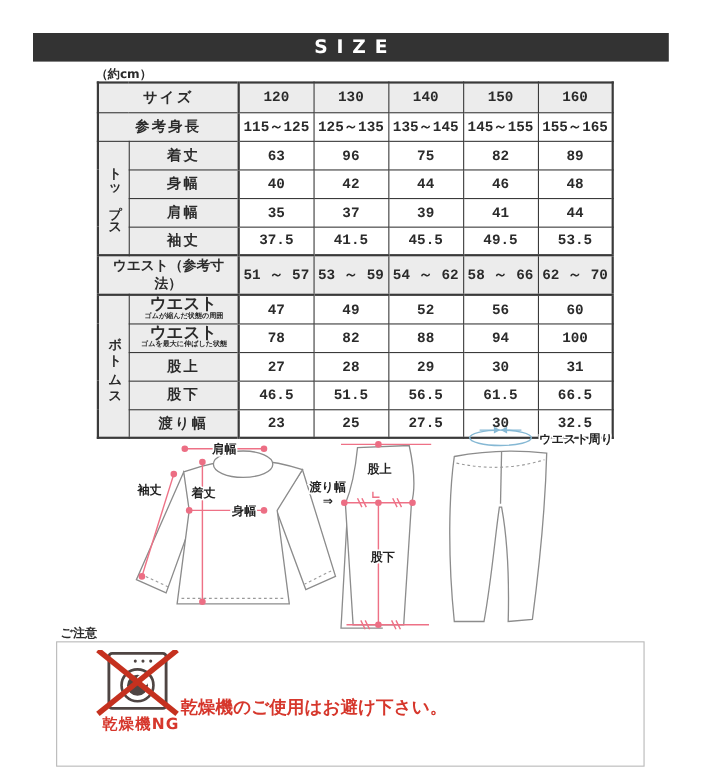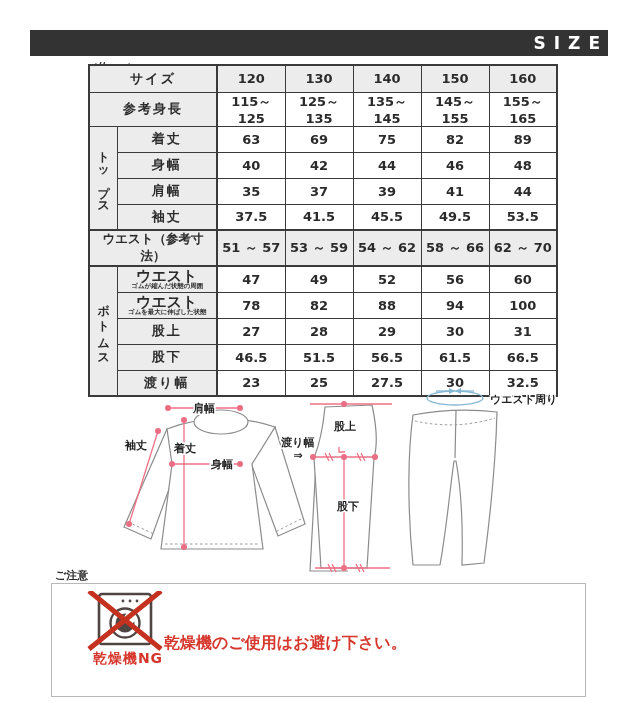--- a/index.html
+++ b/index.html
@@ -2,28 +2,28 @@
 <html><head>
 <meta charset="utf-8">
 <style>
   * { margin:0; padding:0; box-sizing:border-box; }
   html,body { width:640px; height:703px; background:#fff; overflow:hidden;
               font-family:"DejaVu Sans", sans-serif; color:#2b2b2b; }
   #stage { position:relative; width:640px; height:703px; background:#fff; }
 
   
   .size-bar { position:absolute; left:30px; top:30px; width:578px; height:26px;
-              background:#333; color:#fff; display:flex; align-items:center; justify-content:flex-end;
+              background:#333; color:#fff; display:flex; align-items:center; justify-content:center;
               font-size:17px; font-weight:bold; letter-spacing:8px; padding-left:8px; }
 
   .unit-note { position:absolute; left:87px; top:60px; font-size:11px; font-weight:bold; }
 
   
-  table.size-table { position:absolute; left:88px; top:64px; border-collapse:collapse;
-                     table-layout:fixed; border:2px solid #3a3a3a; }
+  table.size-table { position:absolute; left:88px; top:74px; border-collapse:collapse;
+                     table-layout:fixed; border:2px solid #3a3a3a;font-family:Liberation Mono, monospace; }
   .size-table td { border:1px solid #3a3a3a; text-align:center; vertical-align:middle;
                    font-weight:bold; font-size:13px; padding:0; background:#fff; }
   .size-table td.g { background:#ececec; }
   .size-table td.fd { border-left:2px solid #3a3a3a; }
   .size-table tr { height:26px; }
   .size-table tr.hdr { height:27px; }
   .size-table td.lbl { letter-spacing:2px; }
   .size-table td.vert { width:28px; }
   .size-table td.vert span { writing-mode:vertical-rl; letter-spacing:3px; font-size:12px; font-weight:bold; }
   .size-table tr.sec td { border-top:2px solid #3a3a3a; border-bottom:2px solid #3a3a3a; }
@@ -89,21 +89,21 @@
       <td class="fd">115～125</td>
       <td>125～135</td>
       <td>135～145</td>
       <td>145～155</td>
       <td>155～165</td>
     </tr>
     <tr>
       <td rowspan="4" class="g vert"><span>トップス</span></td>
       <td class="g lbl">着丈</td>
       <td class="fd">63</td>
-      <td>69</td>
+      <td>96</td>
       <td>75</td>
       <td>82</td>
       <td>89</td>
     </tr>
     <tr>
       <td class="g lbl">身幅</td>
       <td class="fd">40</td>
       <td>42</td>
       <td>44</td>
       <td>46</td>

